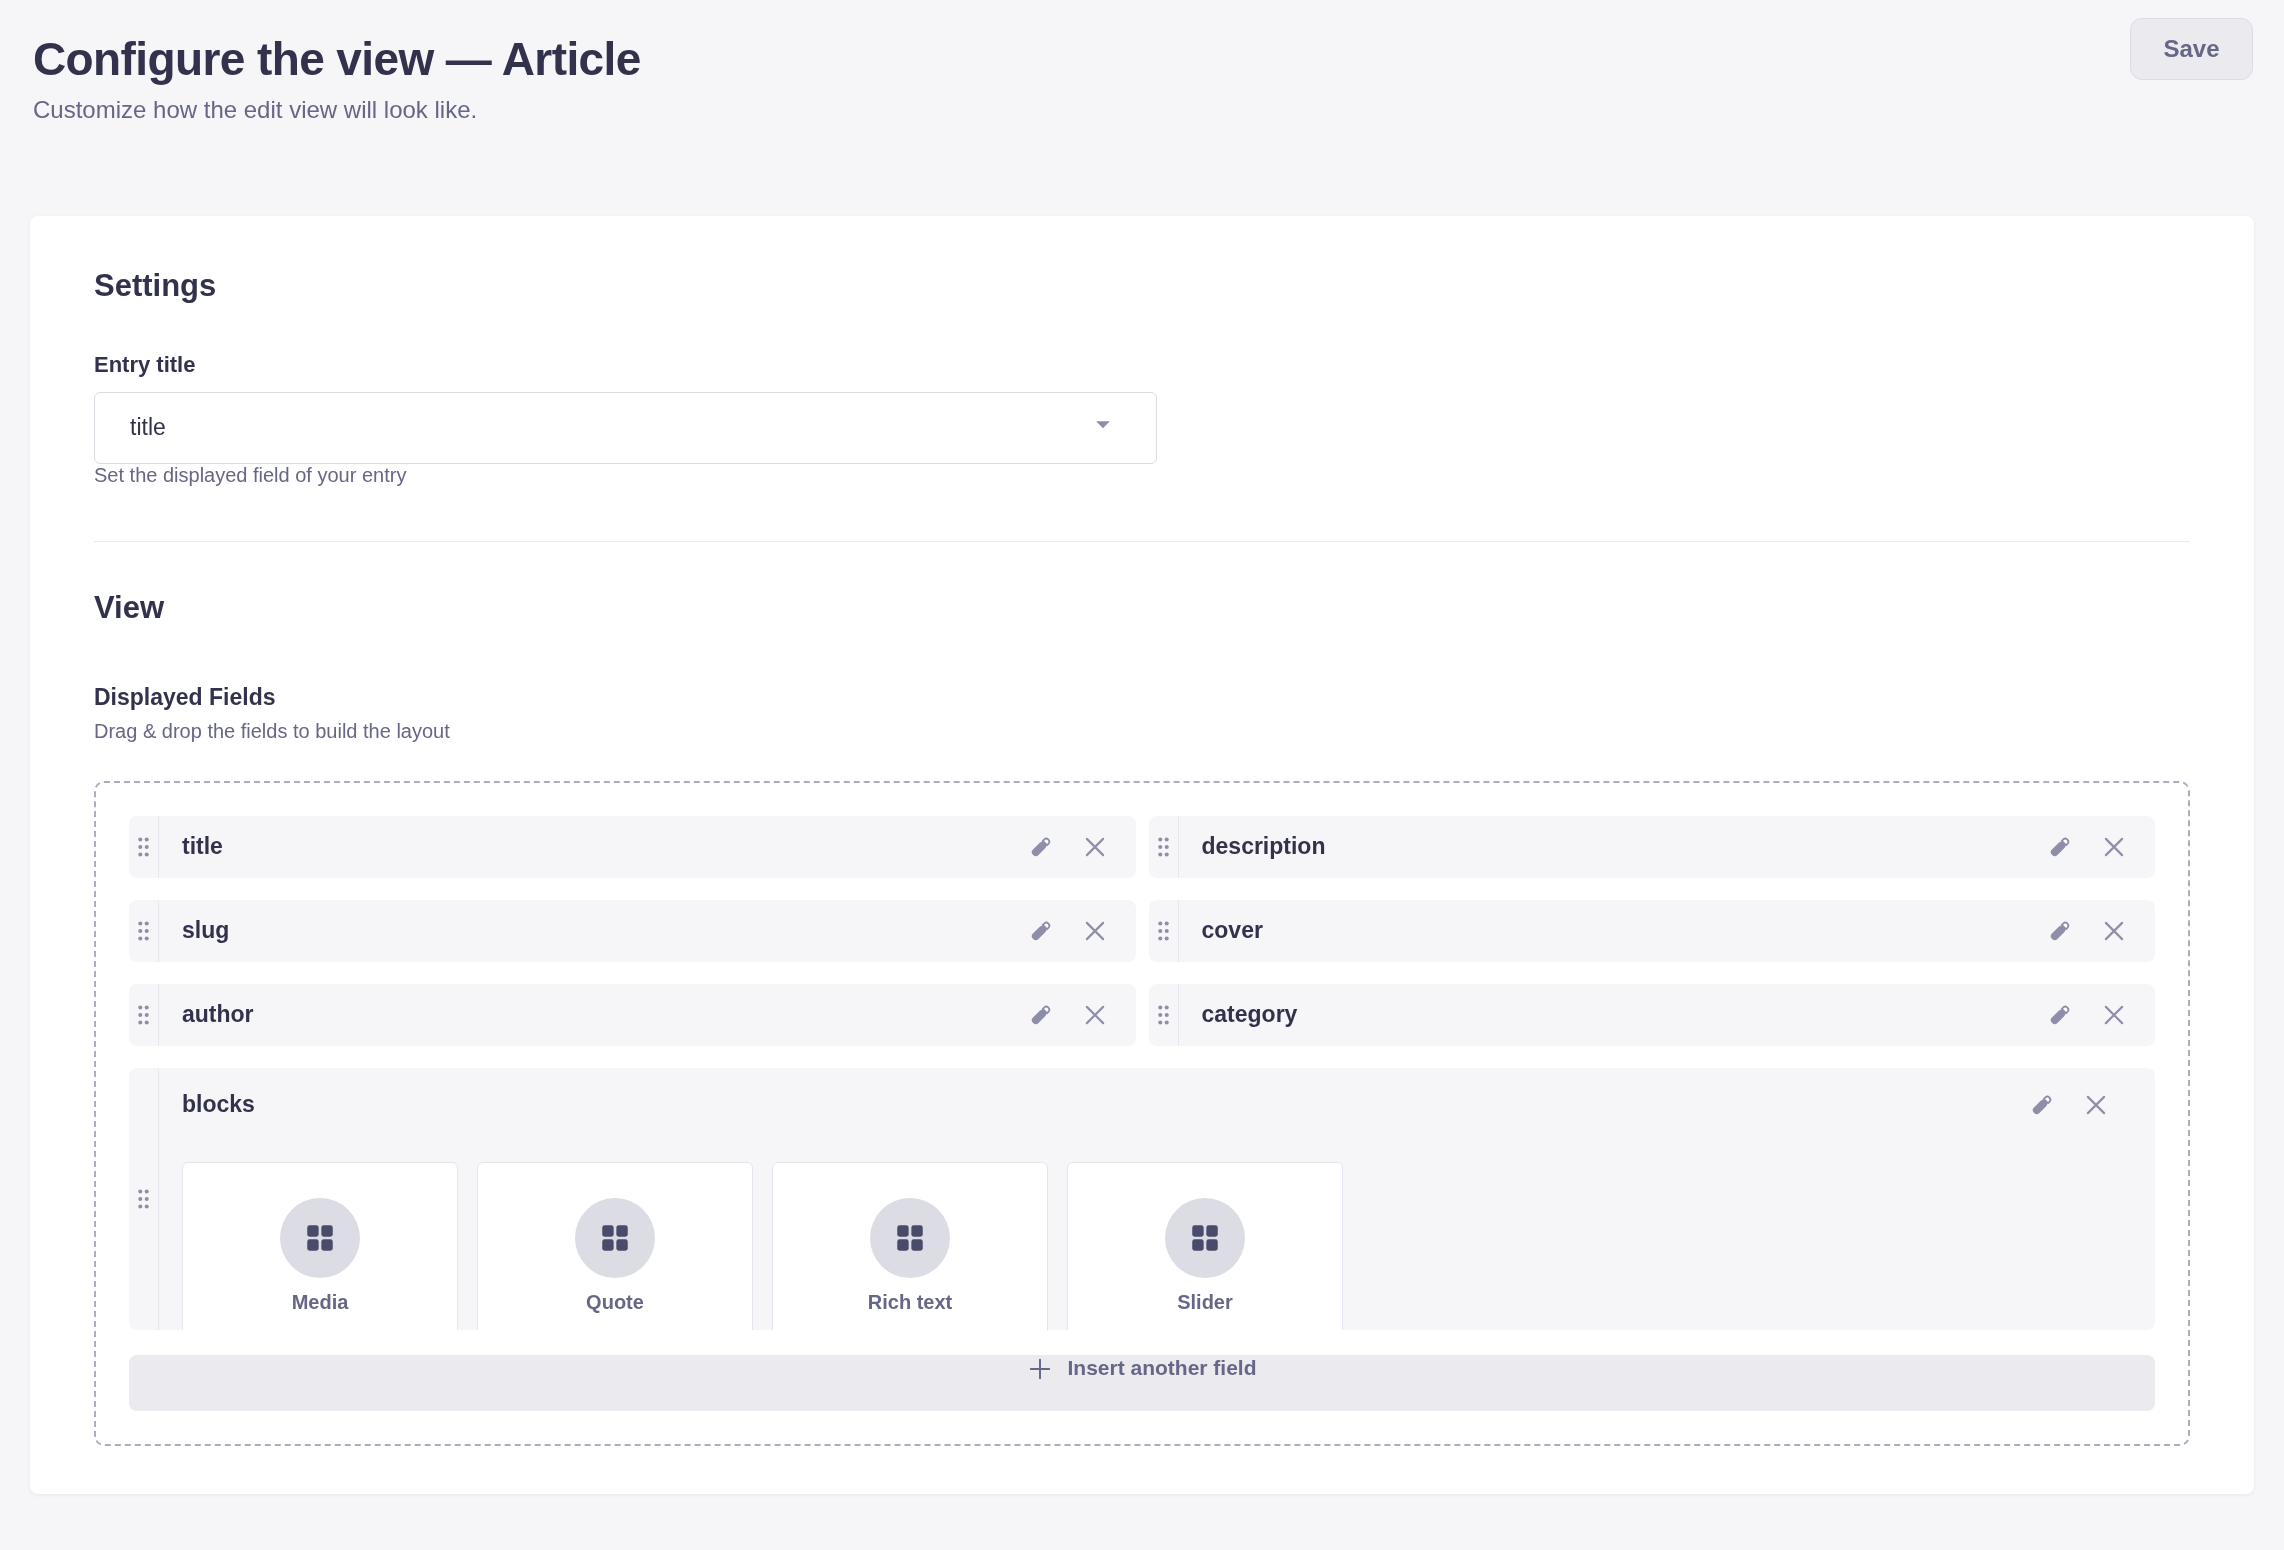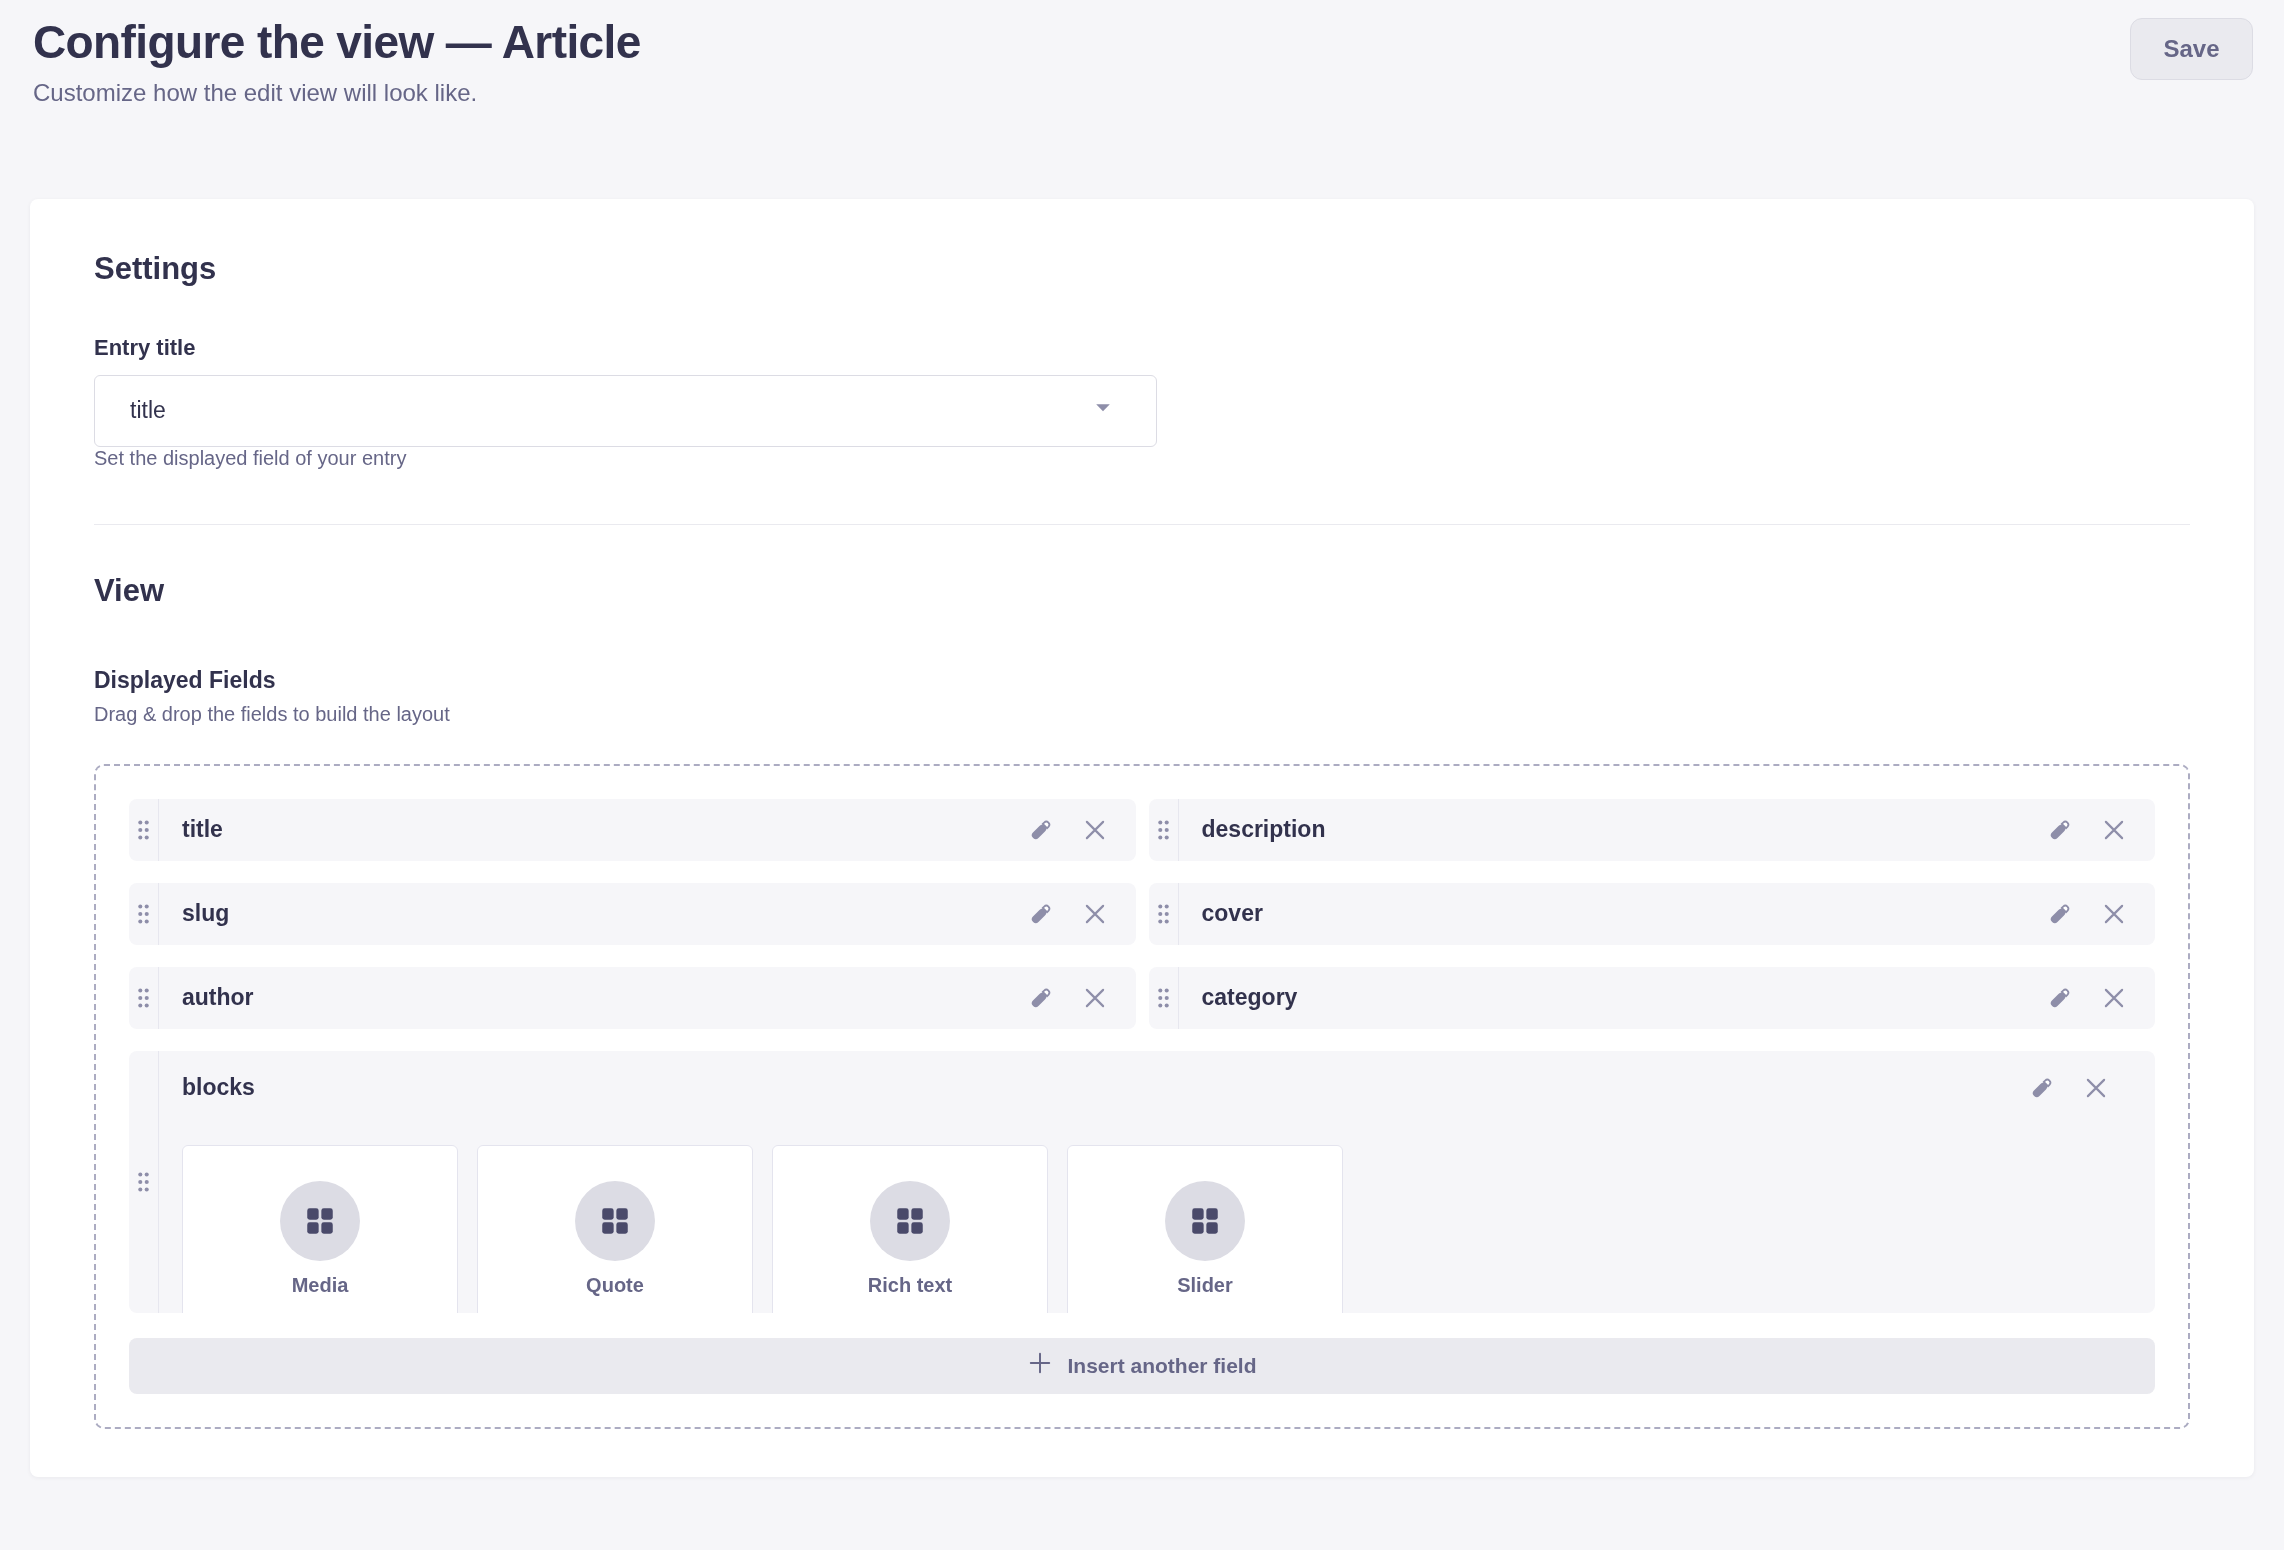--- a/index.html
+++ b/index.html
@@ -5,21 +5,21 @@
   * { box-sizing: border-box; }
   html, body { margin: 0; padding: 0; }
   body {
     width: 2284px; height: 1550px; overflow: hidden;
     background: #f6f6f9;
     font-family: "Liberation Sans", "DejaVu Sans", sans-serif;
     color: #32324d;
   }
 
   
-  .header { position: relative; padding: 16px 31px 0 33px; }
+  .header { position: relative; padding: 33px 31px 0 33px; }
   .page-title {
     margin: 0; font-size: 46px; font-weight: 700; letter-spacing: -0.6px;
     color: #32324d; line-height: 1.15;
   }
   .page-subtitle { margin-top: 10px; font-size: 24px; color: #666687; }
   .save-btn {
     position: absolute; top: 18px; right: 31px;
     width: 123px; height: 62px;
     background: #eaeaef; border: 1px solid #dcdce4; border-radius: 12px;
     font-family: inherit; font-size: 24px; font-weight: 600; color: #666687;
@@ -92,21 +92,21 @@
     width: 80px; height: 80px; border-radius: 50%; background: #dcdce4;
     display: flex; align-items: center; justify-content: center; margin-bottom: 13px;
     color: #4a4a6a;
   }
   .comp-name { font-size: 20px; font-weight: 600; color: #666687; }
 
   
   .insert-btn {
     grid-column: 1 / -1; height: 56px; margin-top: 3px;
     background: #eaeaef; border: none; border-radius: 8px;
-    display: flex; align-items: center; justify-content: center; gap: 14px;
+    display: flex; justify-content: center; gap: 14px;
     font-family: inherit; font-size: 21px; font-weight: 600; color: #666687;
     cursor: pointer;
   }
 </style>
 </head>
 <body>
 
 <div class="header">
   <h1 class="page-title">Configure the view — Article</h1>
   <div class="page-subtitle">Customize how the edit view will look like.</div>

